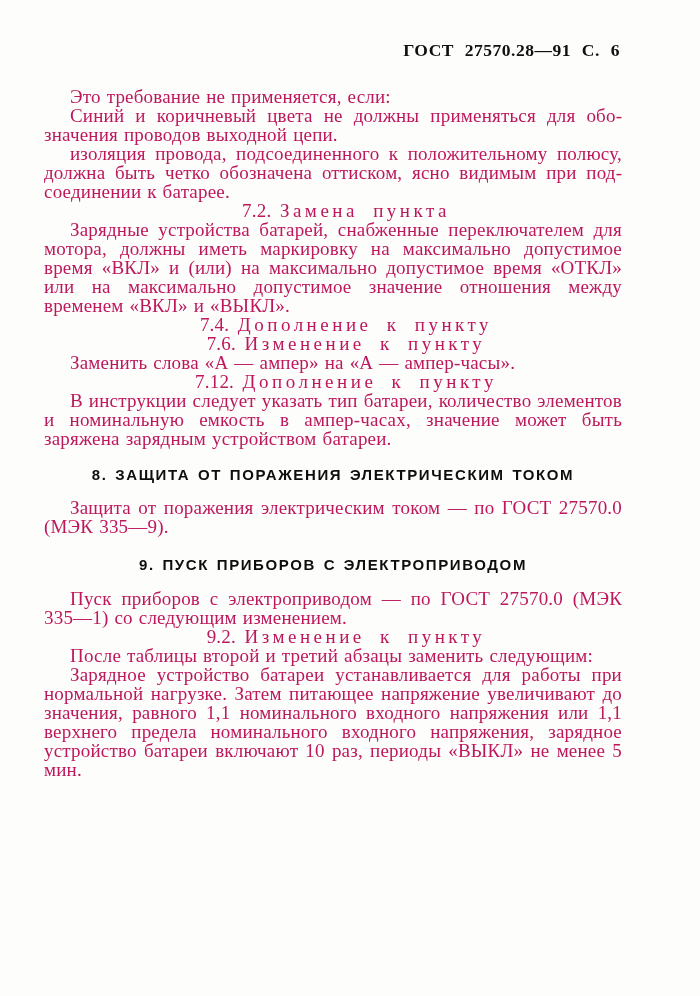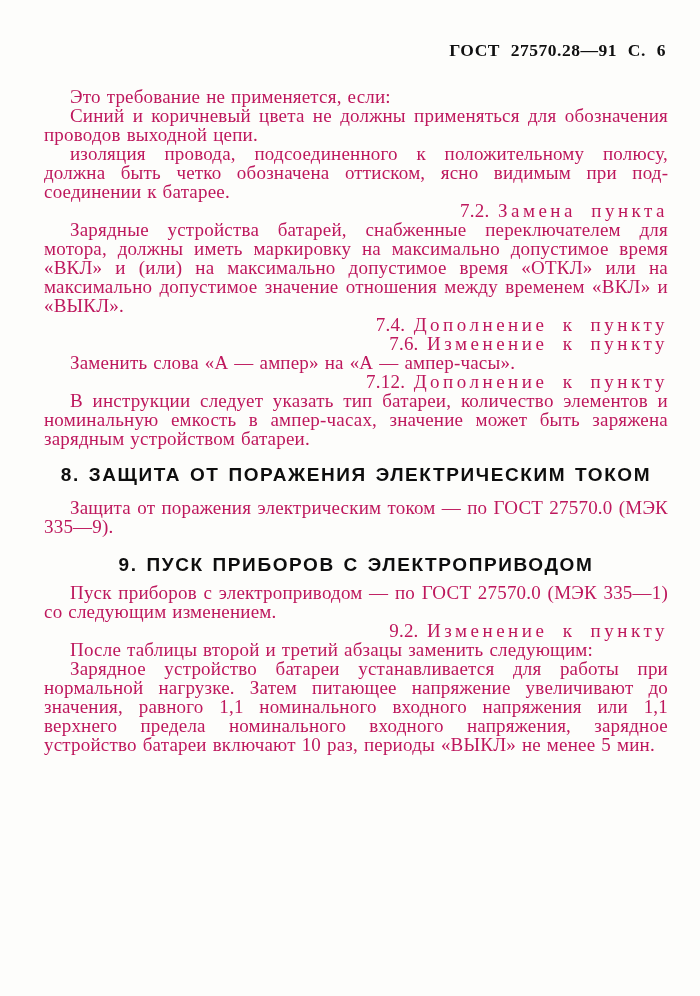--- a/index.html
+++ b/index.html
@@ -6,21 +6,21 @@
   body {
     width: 700px; height: 996px;
     background: #f4f4f2;
     font-family: "Liberation Serif", "DejaVu Serif", serif;
   }
   .page {
     box-sizing: border-box;
     width: 700px; height: 996px;
     background: #fdfdfb;
     color: #141414;
-    padding: 40px 32px 0 44px;
+    padding: 40px 78px 0 44px;
     overflow: hidden;
   }
   .doc-header {
     margin: 0 2px 26px 0;
     text-align: right;
     font-weight: 700;
     font-size: 17.5px;
     letter-spacing: 0.5px;
     word-spacing: 6px;
     color: #101010;
@@ -30,38 +30,38 @@
     font-size: 19px;
     line-height: 19px;
     letter-spacing: 0.2px;
     word-spacing: 1px;
     text-align: justify;
     text-indent: 26px;
     hyphens: manual;
     -webkit-hyphens: manual;
     color: #be185d;
   }
-  .clause { text-align: right; white-space: nowrap; }
+  .clause { text-align: center; white-space: nowrap; }
   .clause .clause-num { margin-right: 0.45em; }
   .clause .clause-label {
     letter-spacing: 3.5px;
     word-spacing: 7px;
   }
   .sec {
     margin: 17px 0 13px 0;
     text-align: center;
     font-family: "Liberation Sans", "DejaVu Sans", sans-serif;
     font-weight: 700;
-    font-size: 19px;
+    font-size: 15px;
     line-height: 20px;
     letter-spacing: 1.6px;
     word-spacing: 2px;
     color: #0e0e0e;
   }
-  .sec.second { margin-top: 19px; margin-bottom: 8px; }
+  .sec.second { margin-top: 19px; margin-bottom: 14px; }
 </style>
 </head>
 <body>
 
 <div class="page">
 
   <p class="doc-header">ГОСТ 27570.28—91 С. 6</p>
 
   <p class="para">Это требование не применяется, если:</p>
   <p class="para">Синий и коричневый цвета не должны применяться для обо­значения проводов выходной цепи.</p>

